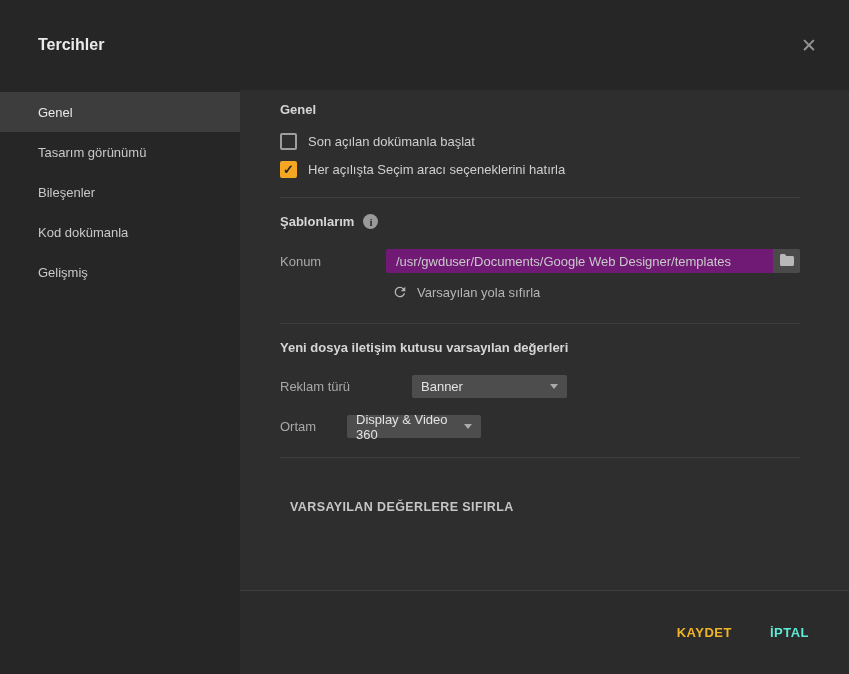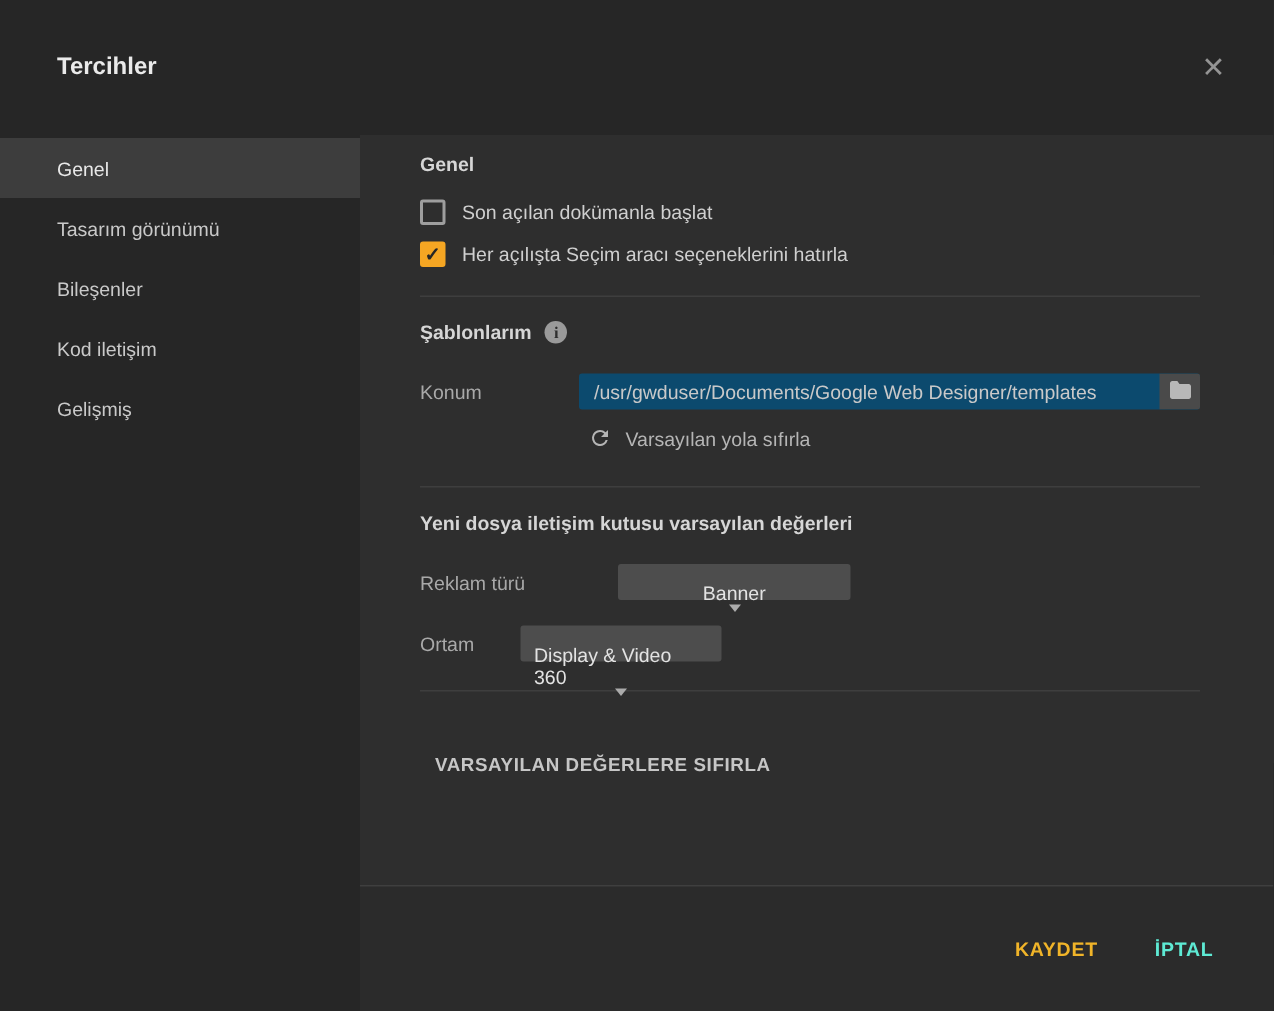--- a/index.html
+++ b/index.html
@@ -58,43 +58,43 @@
   }
 
   .field-row { display: flex; align-items: center; margin-top: 20px; font-size: 13px; }
   .field-label { color: #a9a9a9; flex: 0 0 auto; }
   .label-konum { width: 106px; }
   .label-ad { width: 132px; }
   .label-env { width: 67px; }
 
   .path-wrap {
     flex: 1; height: 24px; display: flex; align-items: stretch;
-    background: #0c4a6e; border-radius: 2px; overflow: hidden;
+    background: #701a75; border-radius: 2px; overflow: hidden;
   }
   .path-input {
     flex: 1; min-width: 0; background: transparent; border: 0; outline: none;
     color: #c9c9c9; font-size: 13px; padding: 0 10px;
     font-family: "Liberation Sans", sans-serif;
   }
   .browse-btn {
     width: 27px; background: #4a4a4a; cursor: pointer;
     display: flex; align-items: center; justify-content: center;
   }
 
   .reset-path-row {
     margin: 11px 0 0 112px;
     display: inline-flex; align-items: center; gap: 9px;
     color: #b5b5b5; font-size: 13px; cursor: pointer;
   }
   .refresh-icon { display: flex; }
 
   .dropdown {
     height: 23px; display: inline-flex; align-items: center; justify-content: space-between;
-    background: #4d4d4d; border-radius: 2px; padding: 12px 9px;
-    color: #e3e3e3; font-size: 13px; cursor: pointer; flex-direction: column;
+    background: #4d4d4d; border-radius: 2px; padding: 0 9px;
+    color: #e3e3e3; font-size: 13px; cursor: pointer;
   }
   .dd-banner { width: 155px; }
   .dd-env { width: 134px; }
   .dd-arrow {
     width: 0; height: 0;
     border-left: 4px solid transparent; border-right: 4px solid transparent;
     border-top: 5px solid #ababab;
   }
   .row-ad { margin-top: 20px; }
   .row-env { margin-top: 17px; }
@@ -138,21 +138,21 @@
       <div class="nav-item selected">
         <span>Genel</span>
       </div>
       <div class="nav-item">
         <span>Tasarım görünümü</span>
       </div>
       <div class="nav-item">
         <span>Bileşenler</span>
       </div>
       <div class="nav-item">
-        <span>Kod iletişim</span>
+        <span>Kod dokümanla</span>
       </div>
       <div class="nav-item">
         <span>Gelişmiş</span>
       </div>
     </nav>
 
     <div class="main-col">
       <main class="content">
 
         

